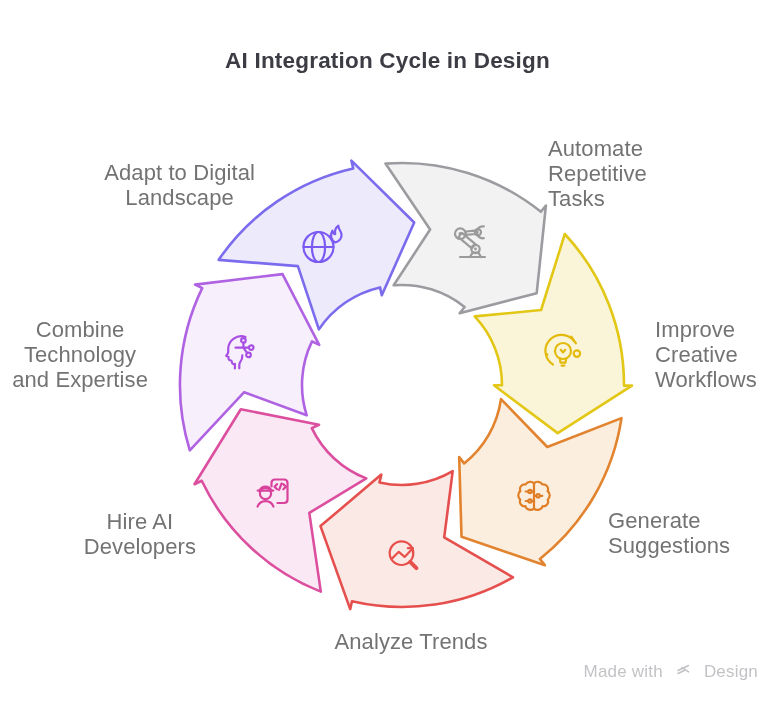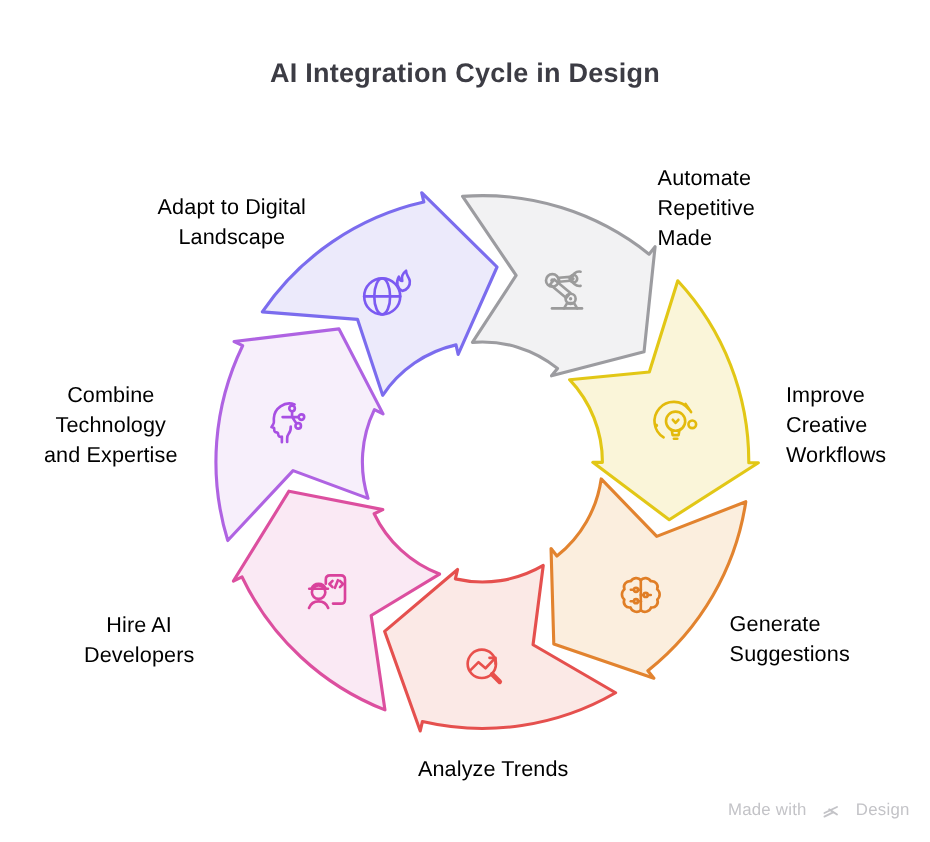--- a/index.html
+++ b/index.html
@@ -2,33 +2,33 @@
 <html><head>
 <meta charset="utf-8">
 <style>
   *{margin:0;padding:0;box-sizing:border-box}
   html,body{background:#fff}
   body{width:775px;height:702px;font-family:"Liberation Sans",sans-serif;}
   .stage{position:relative;width:775px;height:702px;background:#fff;overflow:hidden}
   .title{position:absolute;left:0;right:0;top:48px;text-align:center;
          font-size:22.5px;font-weight:bold;color:#3C3C44;letter-spacing:.2px}
   svg.diagram{position:absolute;left:0;top:0}
-  .lbl{position:absolute;font-size:18px;line-height:25px;color:#000000;letter-spacing:.1px}
+  .lbl{position:absolute;font-size:22px;line-height:25px;color:#737373;letter-spacing:.1px}
   .lbl span{display:block}
   .align-r{text-align:center}
   .align-c{text-align:center;white-space:nowrap;transform:translateX(-50%)}
   .lbl-adapt{right:520px;top:160px}
   .lbl-automate{left:548px;top:136px}
   .lbl-improve{left:655px;top:317px}
   .lbl-generate{left:608px;top:508px}
   .lbl-analyze{left:411px;top:629px}
-  .lbl-hire{right:613px;top:509px}
+  .lbl-hire{right:579px;top:509px}
   .lbl-combine{right:627px;top:317px}
-  .watermark{position:absolute;right:17px;bottom:20px;display:flex;align-items:flex-end;gap:14px;
-             font-size:14px;color:#C3C3C7;letter-spacing:.2px}
+  .watermark{position:absolute;right:17px;bottom:20px;display:flex;align-items:flex-start;gap:14px;
+             font-size:17px;color:#C3C3C7;letter-spacing:.2px}
 </style>
 </head>
 <body>
 
 <div class="stage">
 
   <div class="title">AI Integration Cycle in Design</div>
 
   <svg id="diagram" class="diagram" width="775" height="702" viewBox="0 0 775 702">
       <path d="M 218.6 259.9 A 222 222 0 0 1 353.2 168.4 L 351.4 160.6 L 414.2 222.5 L 381.8 295.3 L 380.0 287.4 A 100 100 0 0 0 318.9 329.4 L 297.9 266.1 Z" fill="#ECEAFB" stroke="#7B6CEE" stroke-width="2.6" stroke-linejoin="round"></path>
@@ -107,21 +107,21 @@
     </svg>
 
   <div class="lbl align-r lbl-adapt">
     <span>Adapt to Digital</span>
     <span>Landscape</span>
   </div>
 
   <div class="lbl lbl-automate">
     <span>Automate</span>
     <span>Repetitive</span>
-    <span>Made</span>
+    <span>Tasks</span>
   </div>
 
   <div class="lbl lbl-improve">
     <span>Improve</span>
     <span>Creative</span>
     <span>Workflows</span>
   </div>
 
   <div class="lbl lbl-generate">
     <span>Generate</span>

